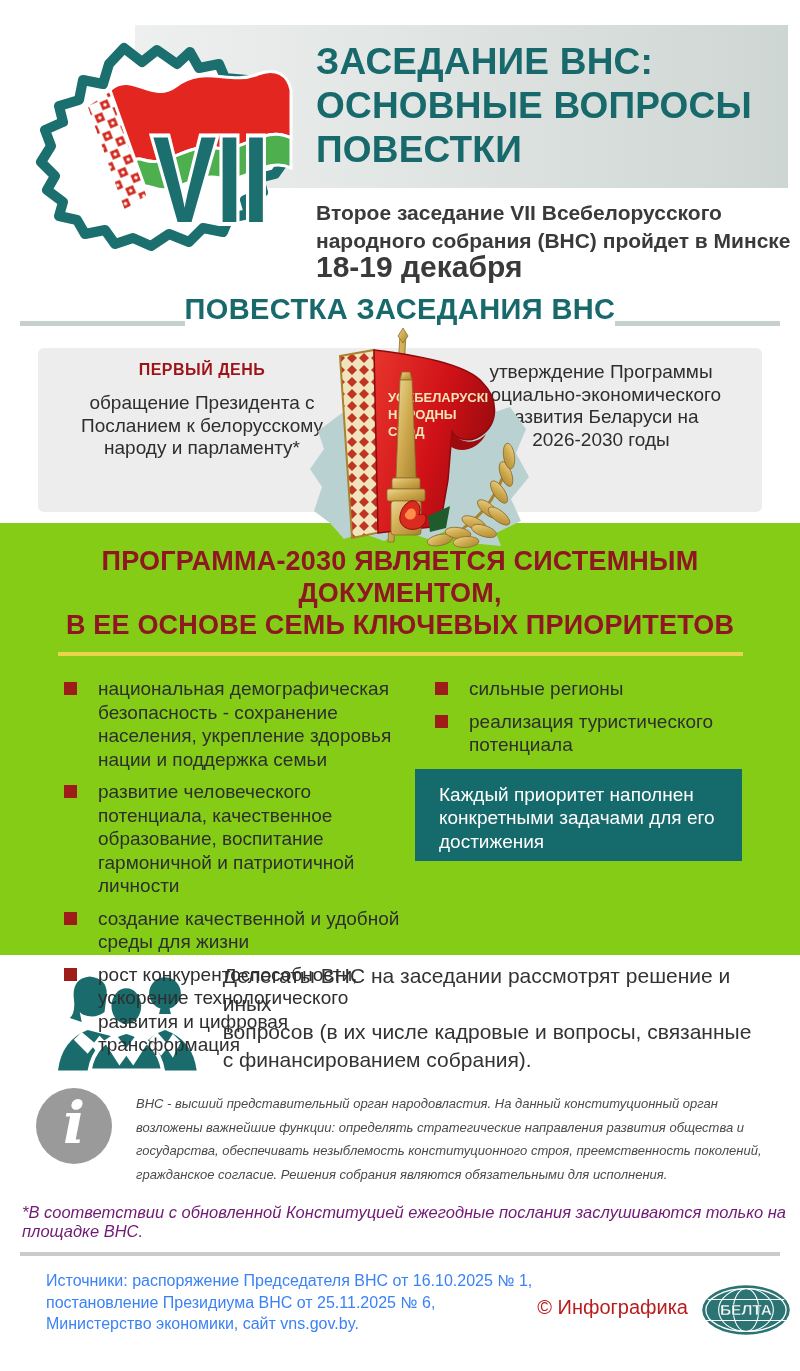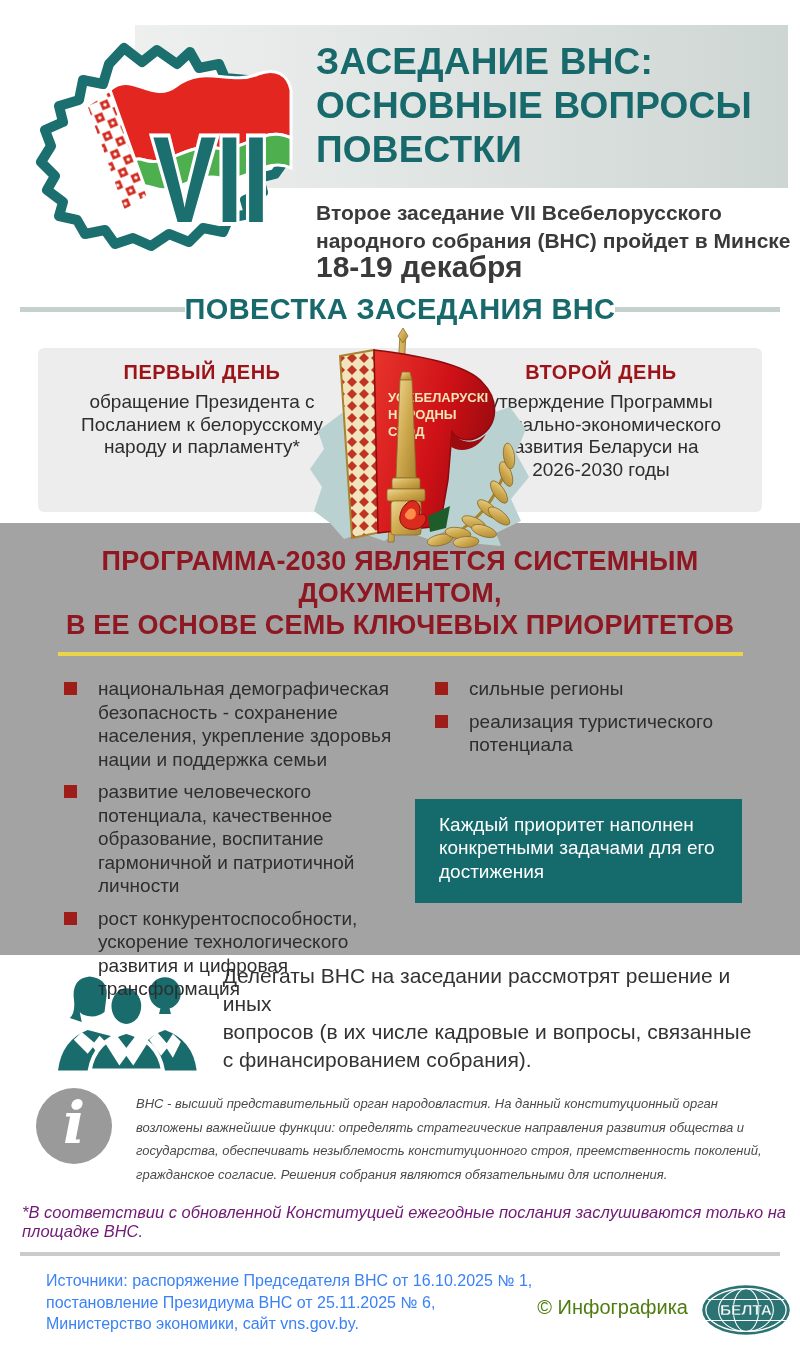--- a/index.html
+++ b/index.html
@@ -9,67 +9,67 @@
   
   .header-band{position:absolute;left:135px;top:25px;width:653px;height:163px;
     background:linear-gradient(90deg,#eef0ef 0%,#dde2e0 55%,#ced6d4 100%);}
   .emblem{position:absolute;left:26px;top:20px;width:292px;height:272px;}
   .title{position:absolute;left:316px;top:40px;font-weight:bold;font-size:37px;line-height:44px;
     color:#17696b;letter-spacing:0.2px;}
   .subtitle{position:absolute;left:316px;top:199px;font-weight:bold;font-size:21px;line-height:28px;color:#3a3a3a;}
   .date{position:absolute;left:316px;top:250px;font-weight:bold;font-size:30px;color:#3a3a3a;}
 
   
-  .section-divider{position:absolute;top:293px;left:20px;right:20px;display:flex;align-items:center;}
+  .section-divider{position:absolute;top:293px;left:20px;right:20px;display:flex;align-items:flex-end;}
   .section-divider .bar{flex:1;height:5px;background:#c6d0cd;}
   .section-divider .dv-title{font-weight:bold;font-size:29px;color:#17696b;letter-spacing:0.4px;white-space:nowrap;}
 
   
   .day-panel{position:absolute;top:348px;left:38px;right:38px;height:164px;background:#ededed;border-radius:6px;}
   .day-col{position:absolute;top:13px;text-align:center;}
   .day-col.left{left:14px;width:300px;}
   .day-col.right{right:6px;width:310px;}
-  .day-title{font-weight:bold;font-size:20px;letter-spacing:0.5px;color:#9d1418;margin-bottom:7px;}
+  .day-title{font-weight:bold;font-size:16px;letter-spacing:0.5px;color:#9d1418;margin-bottom:13px;}
   .day-text{font-size:19px;line-height:22.5px;font-weight:500;color:#2e2e2e;}
   .badge-wrap{position:absolute;left:262px;top:-20px;width:240px;height:240px;z-index:10;}
   .badge-wrap .map-sil{position:absolute;left:0;top:55px;}
   .badge-wrap .badge{position:absolute;left:10px;top:0;}
 
   
-  .cream{position:absolute;top:523px;left:0;width:800px;height:432px;background:#a3a3a3;z-index:1;}
+  .cream{position:absolute;top:523px;left:0;width:800px;height:432px;background:#84cc16;z-index:1;}
   .program-headline{padding-top:22px;text-align:center;font-weight:bold;font-size:27px;line-height:32px;
     color:#8e1722;letter-spacing:0.2px;}
   .yellow-line{margin:11px auto 0;width:685px;height:4px;background:#e9d44c;}
   .priorities{display:flex;margin:21px 58px 0 64px;gap:26px;}
   .pcol.left{width:360px;}
   .pcol.right{flex:1;}
   .p-item{display:flex;gap:21px;margin-bottom:9px;font-size:19px;line-height:23.5px;font-weight:500;color:#2e2e2e;}
   .sq{flex:none;width:13px;height:13px;background:#9e1d18;margin-top:5px;}
-  .note-box{margin-top:42px;margin-left:-20px;width:279px;background:#156a6c;color:#fff;
-    padding:14px 24px 20px 24px;font-size:19px;line-height:23.5px;font-weight:500;}
+  .note-box{margin-top:12px;margin-left:-20px;width:279px;background:#156a6c;color:#fff;
+    padding:14px 24px 8px 24px;font-size:19px;line-height:23.5px;font-weight:500;}
 
   
   .delegates{position:absolute;top:962px;left:52px;right:20px;display:flex;align-items:center;gap:22px;}
   .delegates-text{font-size:21px;line-height:28px;font-weight:500;color:#333;}
 
   
   .inforow{position:absolute;top:1088px;left:36px;right:10px;display:flex;gap:24px;align-items:flex-start;}
   .info-circle{flex:none;width:76px;height:76px;border-radius:50%;background:#9a9a9a;
     display:flex;align-items:center;justify-content:center;}
   .info-circle span{font-family:"DejaVu Serif","Liberation Serif",serif;font-style:italic;font-weight:bold;
     font-size:58px;color:#fff;line-height:1;margin-top:-6px;}
   .info-text{font-style:italic;font-size:13px;line-height:23.5px;font-weight:500;color:#4a4a4a;padding-top:4px;}
 
   .footnote{position:absolute;top:1203px;left:22px;right:14px;font-style:italic;font-size:16.5px;
     font-weight:500;color:#701a75;}
 
   
   .footer-line{position:absolute;top:1252px;left:20px;right:20px;height:4px;background:#cbcbcb;}
   .sources{position:absolute;top:1270px;left:32px;font-size:16px;line-height:21.5px;font-weight:500;color:#3b82f6;margin-left:14px;}
-  .credit{position:absolute;top:1296px;right:112px;font-size:20px;font-weight:500;color:#4d7c0f;}
+  .credit{position:absolute;top:1296px;right:112px;font-size:20px;font-weight:500;color:#b91c1c;}
   .belta{position:absolute;top:1284px;right:8px;}
 </style>
 </head>
 <body>
 
 <div class="page">
 
   <div class="header-band"></div>
 
   <div class="emblem">
@@ -117,21 +117,20 @@
   <div class="day-panel">
     <div class="day-col left">
       <div class="day-title">ПЕРВЫЙ ДЕНЬ</div>
       <div class="day-text">
         <div>обращение Президента с</div>
         <div>Посланием к белорусскому</div>
         <div>народу и парламенту*</div>
       </div>
     </div>
     <div class="day-col right">
-      <div class="day-title">ВТОРОЙ ДЕНЬ</div>
       <div class="day-text">
         <div>утверждение Программы</div>
         <div>социально-экономического</div>
         <div>развития Беларуси на</div>
         <div>2026-2030 годы</div>
       </div>
     </div>
 
     <div class="badge-wrap">
       <svg class="map-sil" width="235" height="165" viewBox="0 0 235 165">
@@ -211,20 +210,24 @@
         <div class="p-item">
           <span class="sq"></span>
           <span>национальная демографическая безопасность - сохранение населения, укрепление здоровья нации и поддержка семьи</span>
         </div>
         <div class="p-item">
           <span class="sq"></span>
           <span>развитие человеческого потенциала, качественное образование, воспитание гармоничной и патриотичной личности</span>
         </div>
         <div class="p-item">
           <span class="sq"></span>
+          <span>создание качественной и удобной среды для жизни</span>
+        </div>
+        <div class="p-item">
+          <span class="sq"></span>
           <span>рост конкурентоспособности, ускорение технологического развития и цифровая трансформация</span>
         </div>
       </div>
       <div class="pcol right">
         <div class="p-item">
           <span class="sq"></span>
           <span>сильные регионы</span>
         </div>
         <div class="p-item">
           <span class="sq"></span>

